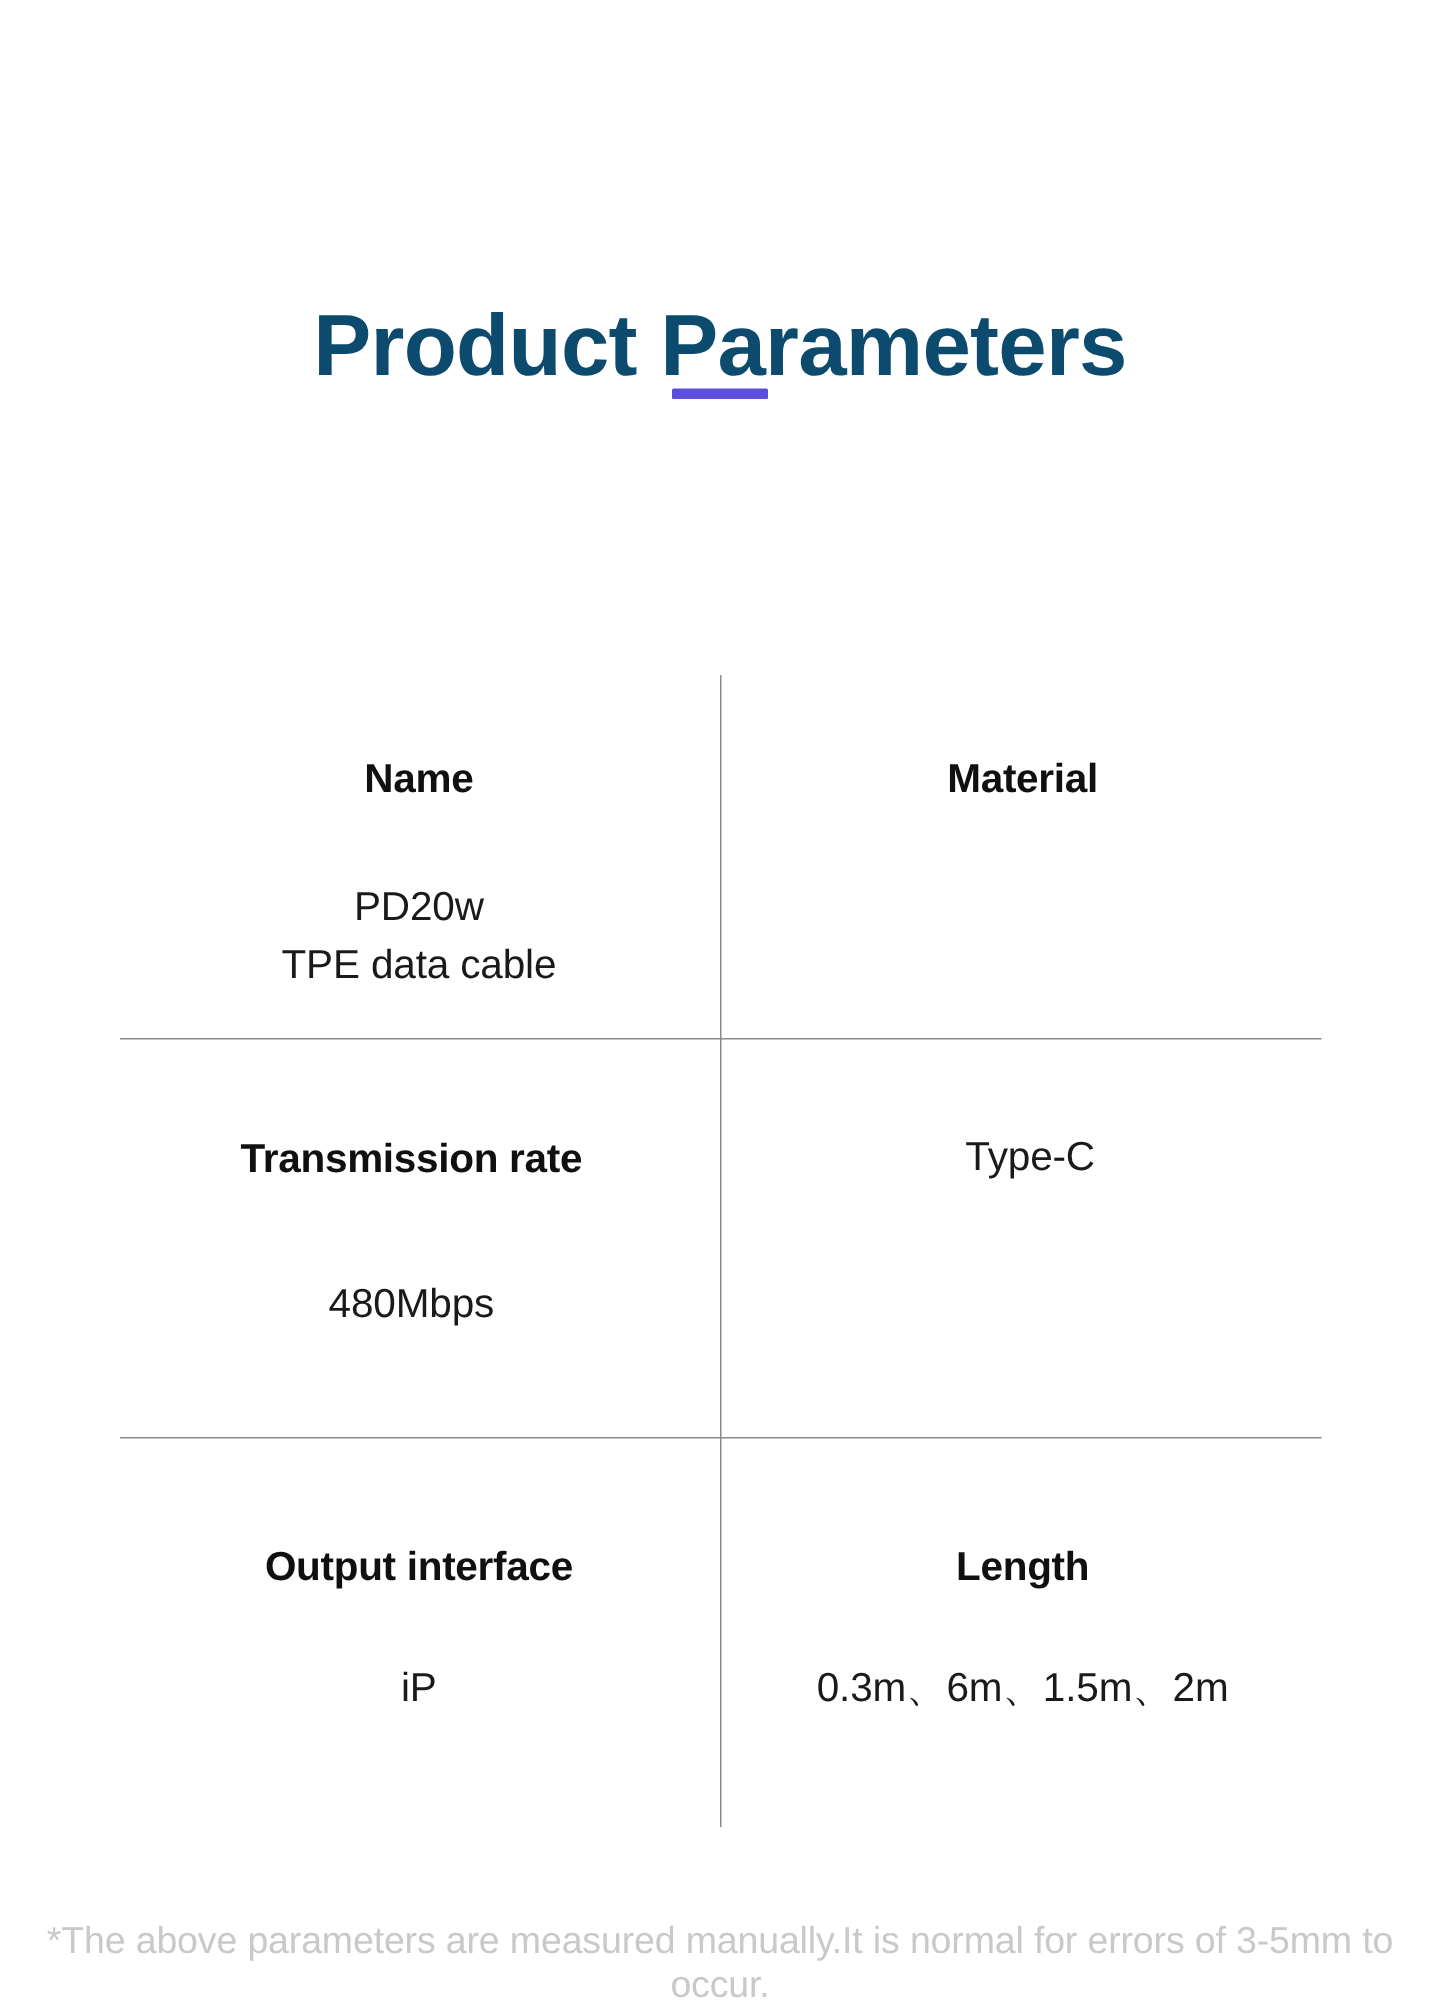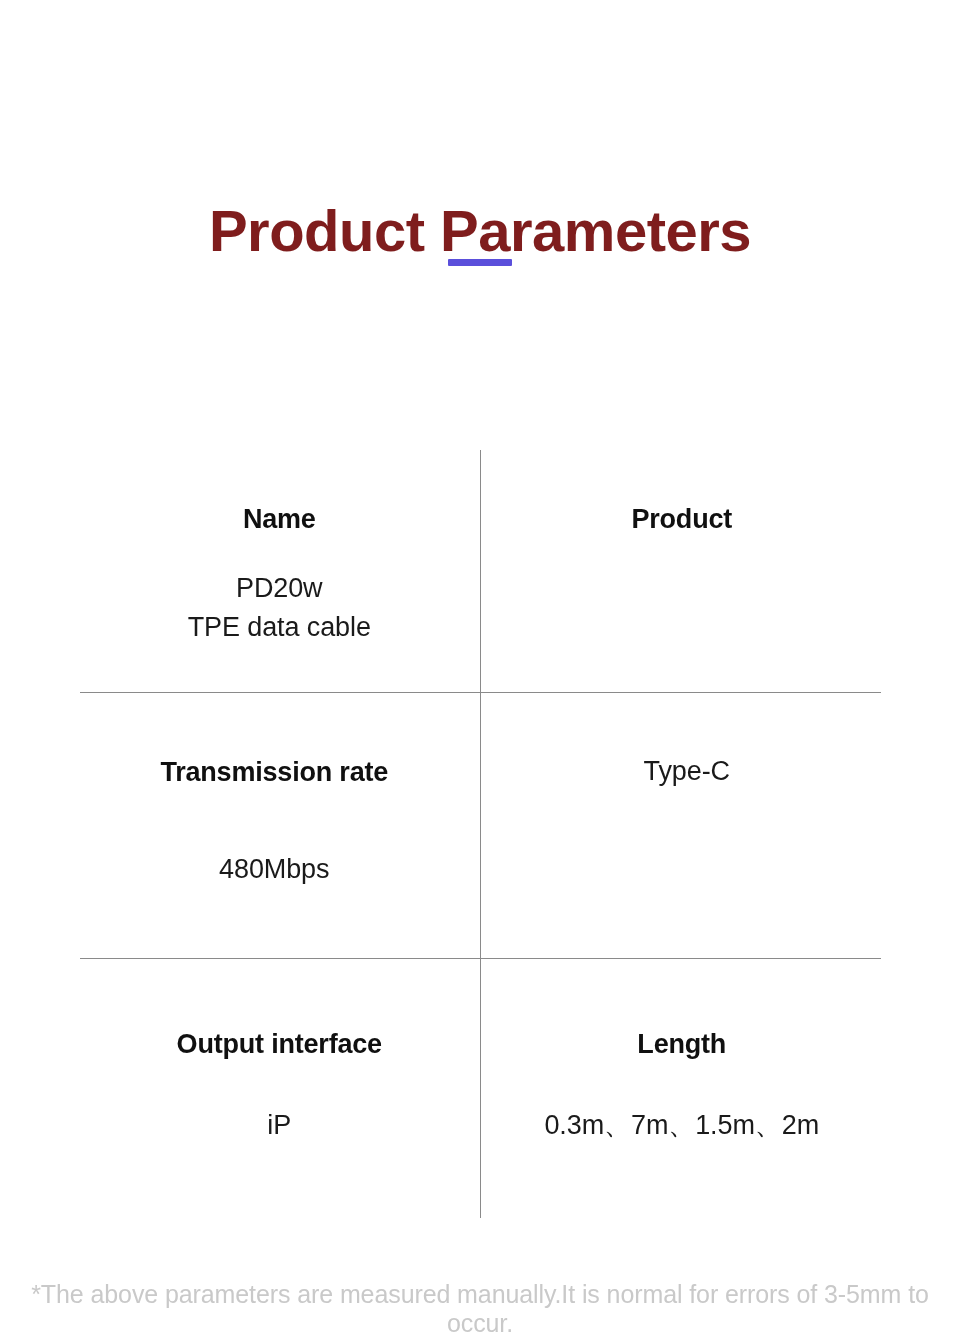--- a/index.html
+++ b/index.html
@@ -25,21 +25,21 @@
   
   .page-title {
     position: absolute;
     left: 0;
     top: 160px;
     width: 960px;
     text-align: center;
     font-size: 58px;
     font-weight: 700;
     letter-spacing: -0.5px;
-    color: #7f1d1d;
+    color: #0c4a6e;
     line-height: 1.1;
   }
 
   .title-accent {
     position: absolute;
     left: 448px;
     top: 259px;
     width: 64px;
     height: 7px;
     background: #5b4fdb;
@@ -88,21 +88,21 @@
     font-size: 27px;
     font-weight: 400;
     color: #1a1a1a;
     letter-spacing: -0.1px;
     line-height: 1.45;
     white-space: pre-line;
   }
 
   
   .r1 .spec-cell.left  .spec-label { margin-top: 53px; }
-  .r1 .spec-cell.left  .spec-value { margin-top: 32px; text-align: center; }
+  .r1 .spec-cell.left  .spec-value { margin-top: 48px; text-align: center; }
   .r1 .spec-cell.right .spec-label { margin-top: 53px; }
   .r1 .spec-cell.right .spec-value { margin-top: 59px; }
 
   
   .r2 .spec-cell .spec-label { margin-top: 64px; }
   .r2 .spec-cell .spec-value { margin-top: 60px; }
 
   
   .r3 .spec-cell .spec-label { margin-top: 70px; }
   .r3 .spec-cell .spec-value { margin-top: 44px; }
@@ -151,42 +151,42 @@
 
   <div class="spec-grid">
 
     <div class="spec-row r1">
       <div class="spec-cell left">
         <div class="spec-label">Name</div>
         <div class="spec-value">PD20w
 TPE data cable</div>
       </div>
       <div class="spec-cell right">
-        <div class="spec-label">Product</div>
+        <div class="spec-label">Material</div>
       </div>
     </div>
 
     <div class="spec-row r2">
       <div class="spec-cell left">
         <div class="spec-label">Transmission rate</div>
         <div class="spec-value">480Mbps</div>
       </div>
       <div class="spec-cell right">
         <div class="spec-value">Type-C</div>
       </div>
     </div>
 
     <div class="spec-row r3">
       <div class="spec-cell left">
         <div class="spec-label">Output interface</div>
         <div class="spec-value">iP</div>
       </div>
       <div class="spec-cell right">
         <div class="spec-label">Length</div>
-        <div class="spec-value">0.3m、7m、1.5m、2m</div>
+        <div class="spec-value">0.3m、6m、1.5m、2m</div>
       </div>
     </div>
 
     <div class="divider-h h1"></div>
     <div class="divider-h h2"></div>
     <div class="divider-v"></div>
 
   </div>
 
   <div class="footnote">*The above parameters are measured manually.It is normal for errors of 3-5mm to occur.</div>

